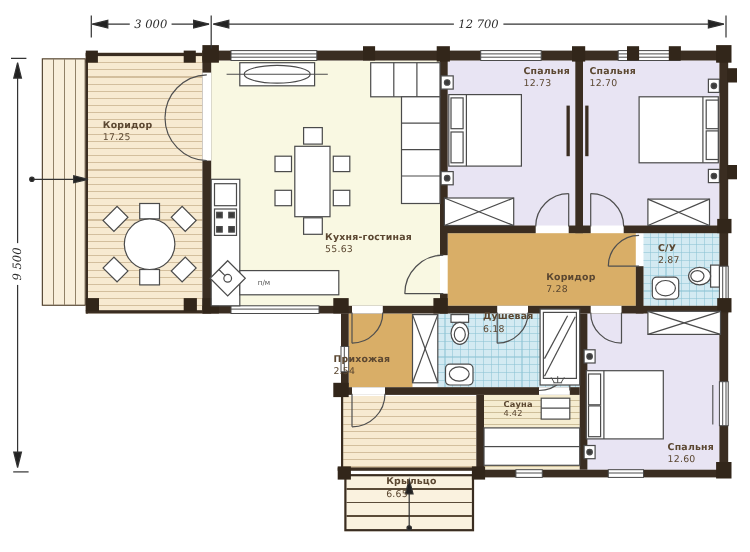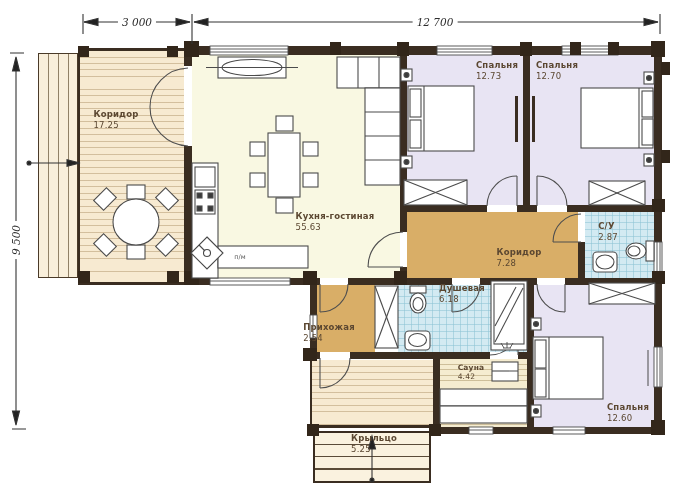--- a/index.html
+++ b/index.html
@@ -436,21 +436,21 @@
     <div class="room-label" style="left:329px;top:333px;">
       <div class="rn">Прихожая</div>
       <div class="ra">2.54</div>
     </div>
     <div class="room-label" style="left:471px;top:372px;font-size:7.5px;">
       <div class="rn">Сауна</div>
       <div class="ra">4.42</div>
     </div>
     <div class="room-label" style="left:374px;top:397px;margin-top:47px;">
       <div class="rn">Крыльцо</div>
-      <div class="ra">5.25</div>
+      <div class="ra">6.65</div>
     </div>
     <div class="room-label" style="left:628px;top:413px;">
       <div class="rn">Спальня</div>
       <div class="ra">12.60</div>
     </div>
     <div class="mini-label" style="left:240px;top:257px;">п/м</div>
   </div>
 </div>
 
 </body></html>

